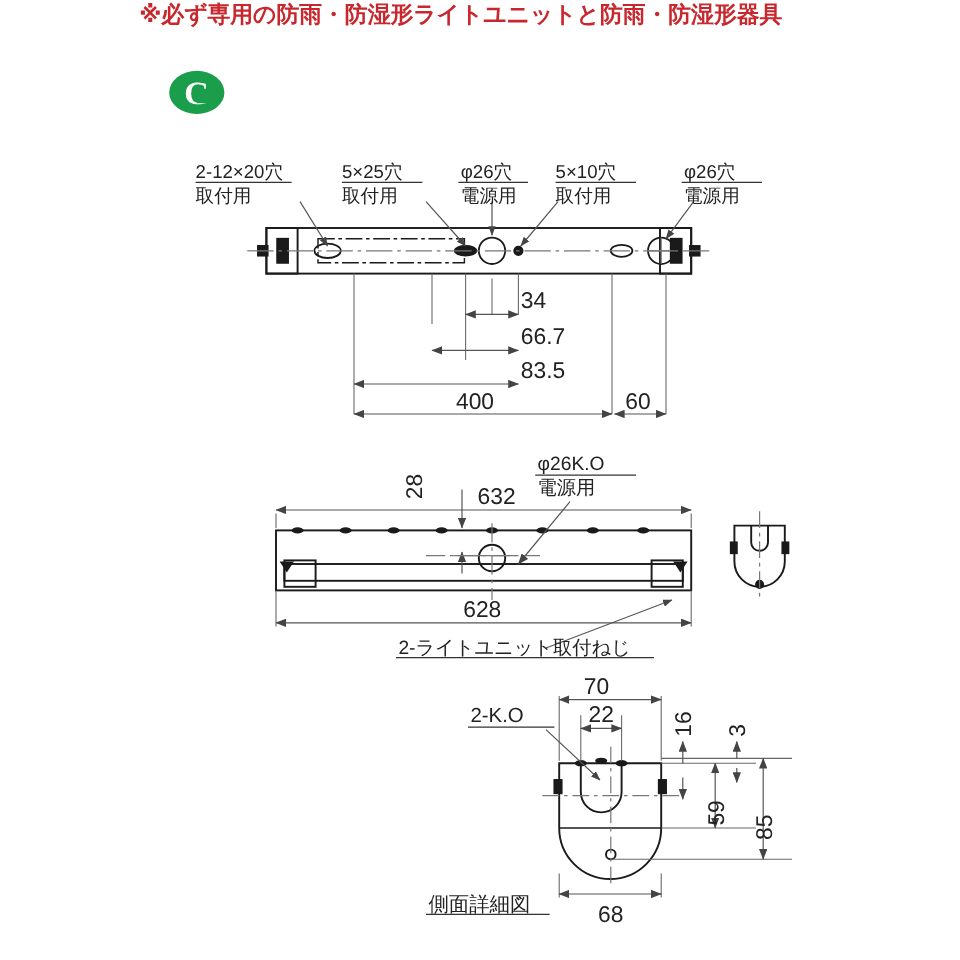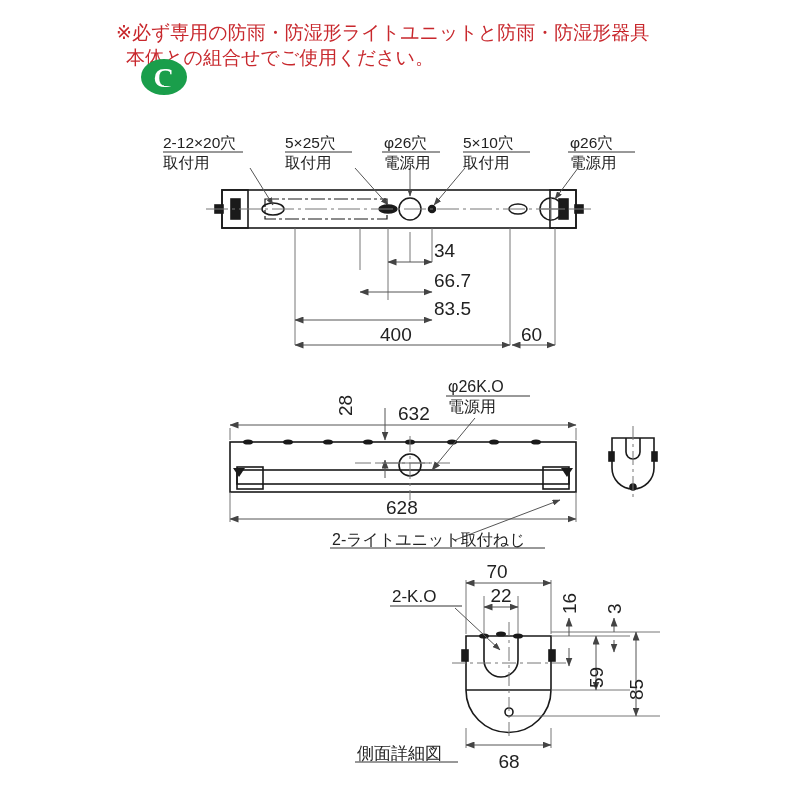--- a/index.html
+++ b/index.html
@@ -1,33 +1,32 @@
 <!DOCTYPE html>
 <html><head>
 <meta charset="utf-8">
 <style>
   html,body{margin:0;padding:0;background:#ffffff;}
   body{width:800px;height:800px;position:relative;overflow:hidden;
        font-family:"Liberation Sans","DejaVu Sans",sans-serif;}
   #stage{position:absolute;left:0;top:0;width:800px;height:800px;}
-  .notice{position:absolute;left:116px;top:20px;width:600px;
-          color:#c8282d;font-size:19px;line-height:25px;font-weight:normal;
+  .notice{position:absolute;left:116px;top:0;width:600px;
+          color:#c8282d;font-size:19px;line-height:25px;font-weight:bold;
           letter-spacing:0px;}
   .notice .l2{display:block;text-indent:10px;}
   .logo{position:absolute;left:140px;top:58px;width:48px;height:38px;}
   svg{display:block;}
 </style>
 </head>
 <body>
 
 <div id="stage">
 
   <div class="notice">
     <span>※必ず専用の防雨・防湿形ライトユニットと防雨・防湿形器具</span>
-    <span class="l2">本体との組合せでご使用ください。</span>
   </div>
 
   <div class="logo">
     <svg width="48" height="38" viewBox="0 0 48 38">
       <ellipse cx="24" cy="19" rx="23" ry="18" fill="#1a9e4b"></ellipse>
       <text x="24" y="29" font-family="'Liberation Serif',serif" font-size="27" font-weight="bold" fill="#ffffff" text-anchor="middle">G</text>
       <path d="M24 19 L40 19 L40 28 L24 28 Z" fill="#1a9e4b"></path>
       <text x="26" y="29" font-family="'Liberation Serif',serif" font-size="27" font-weight="bold" fill="#ffffff" text-anchor="middle"></text>
     </svg>
   </div>

